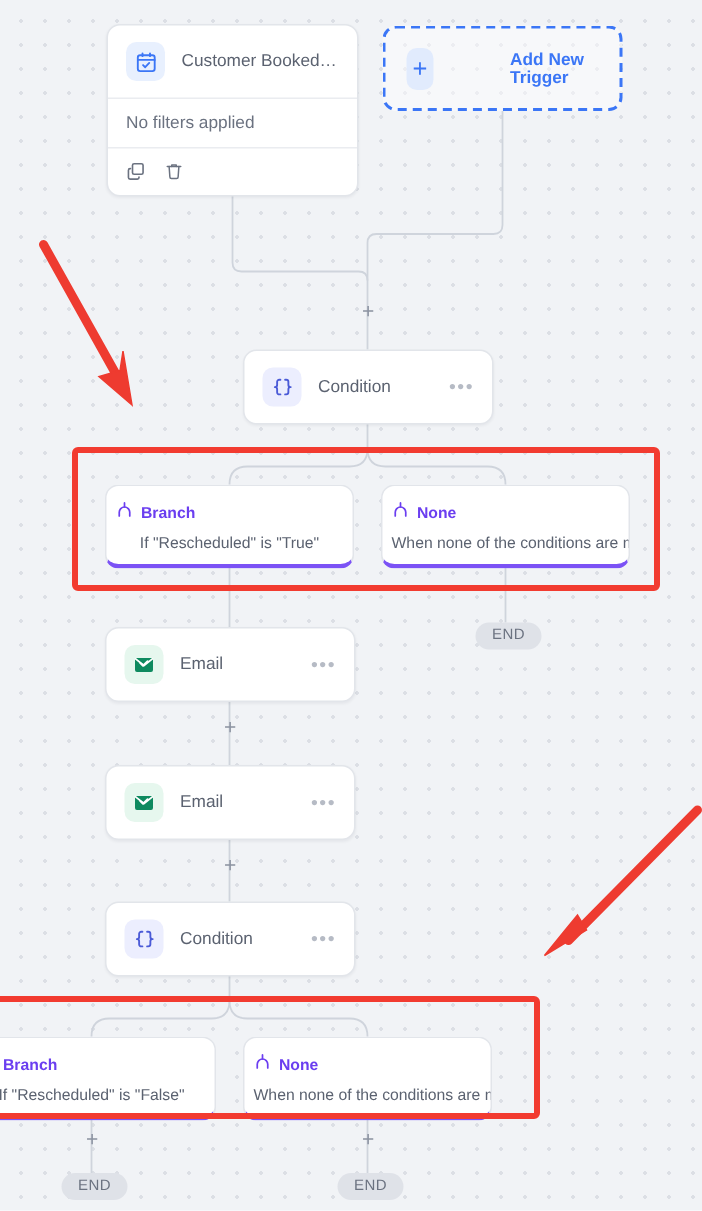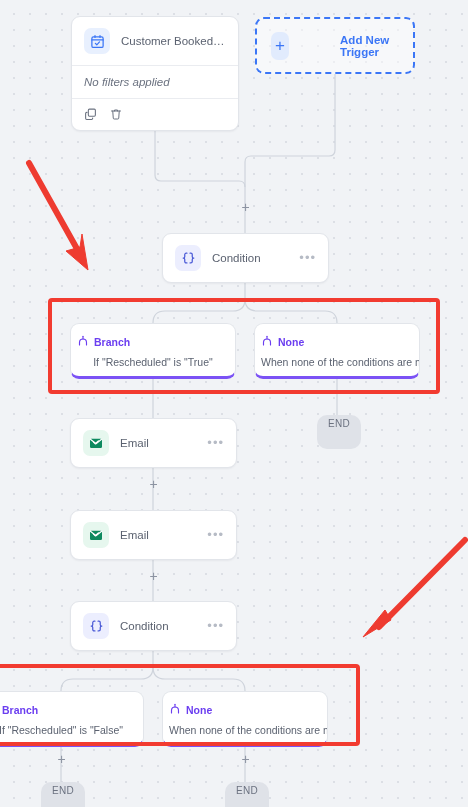--- a/index.html
+++ b/index.html
@@ -63,21 +63,20 @@
     letter-spacing: 1px;
     line-height: 6px;
     flex: 0 0 auto;
     padding-left: 4px;
   }
   .node-divider { height: 1px; background: #eaecf0; }
   .node-body {
     padding: 10px 12px;
     font-size: 11.5px;
     color: #6b7280;
-    font-style: italic;
   }
   .node-footer {
     display: flex;
     align-items: center;
     gap: 13px;
     padding: 8px 12px 9px 12px;
   }
   .footer-icon { width: 13px; height: 14px; display: block; cursor: pointer; }
 
   
@@ -137,21 +136,21 @@
     white-space: nowrap;
   }
 
   
   .end-pill {
     position: absolute;
     background: #dfe2e8;
     color: #6b7280;
     font-size: 10px;
     border-radius: 10px;
-    padding: 3px 11px 20px 11px;
+    padding: 3px 11px 4px 11px;
     letter-spacing: .3px;
     text-align: center;
   }
 
   
   .plus-handle {
     position: absolute;
     width: 13px; height: 13px;
     color: #8c93a1;
     font-size: 14px;

